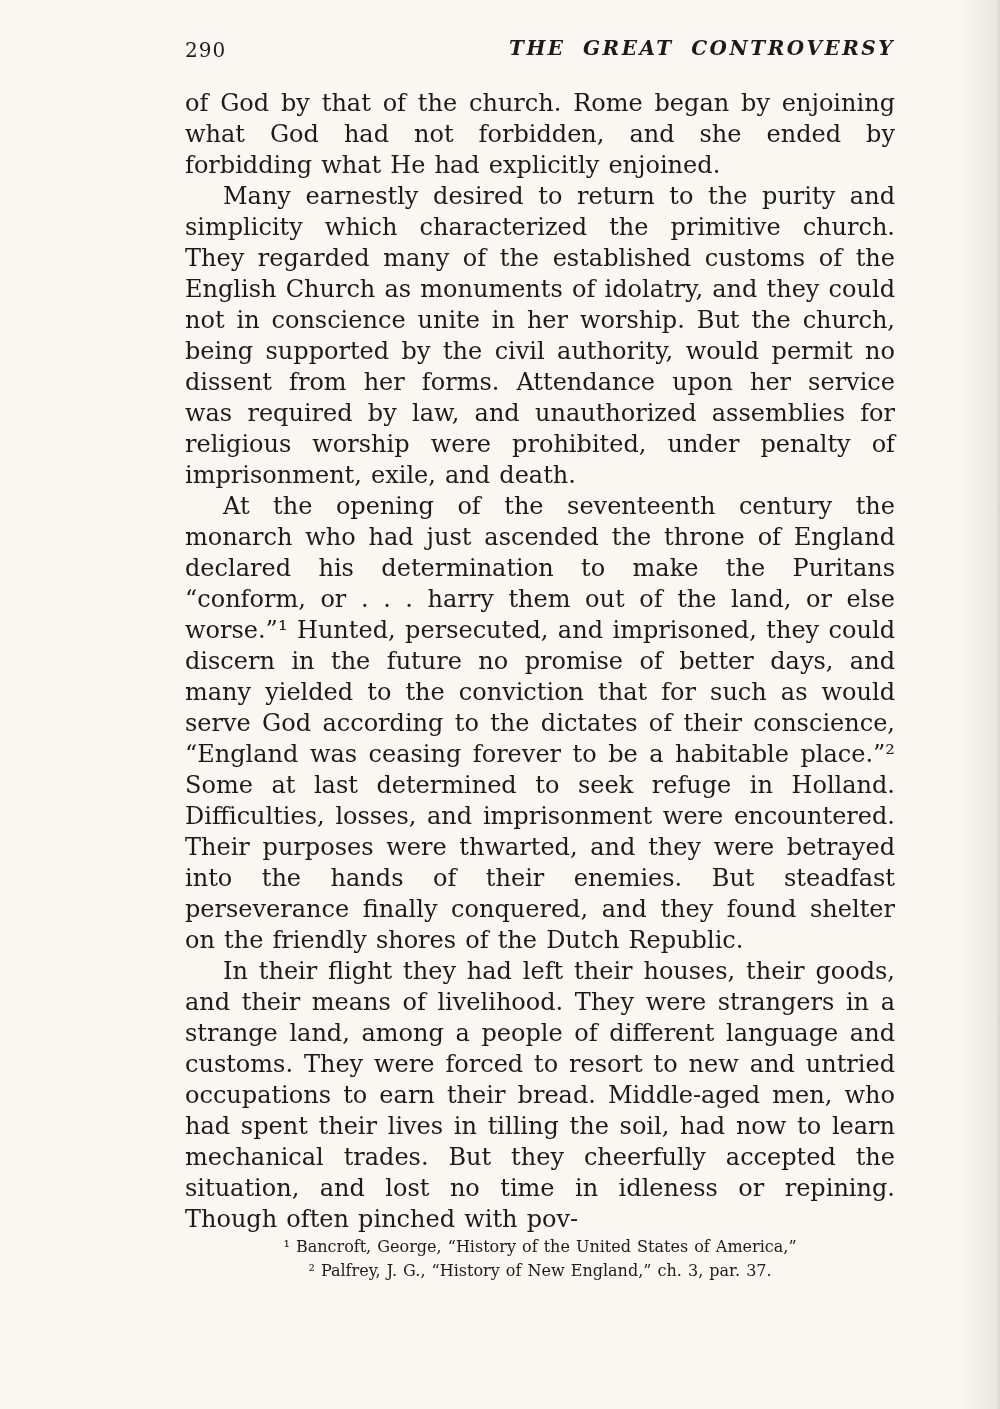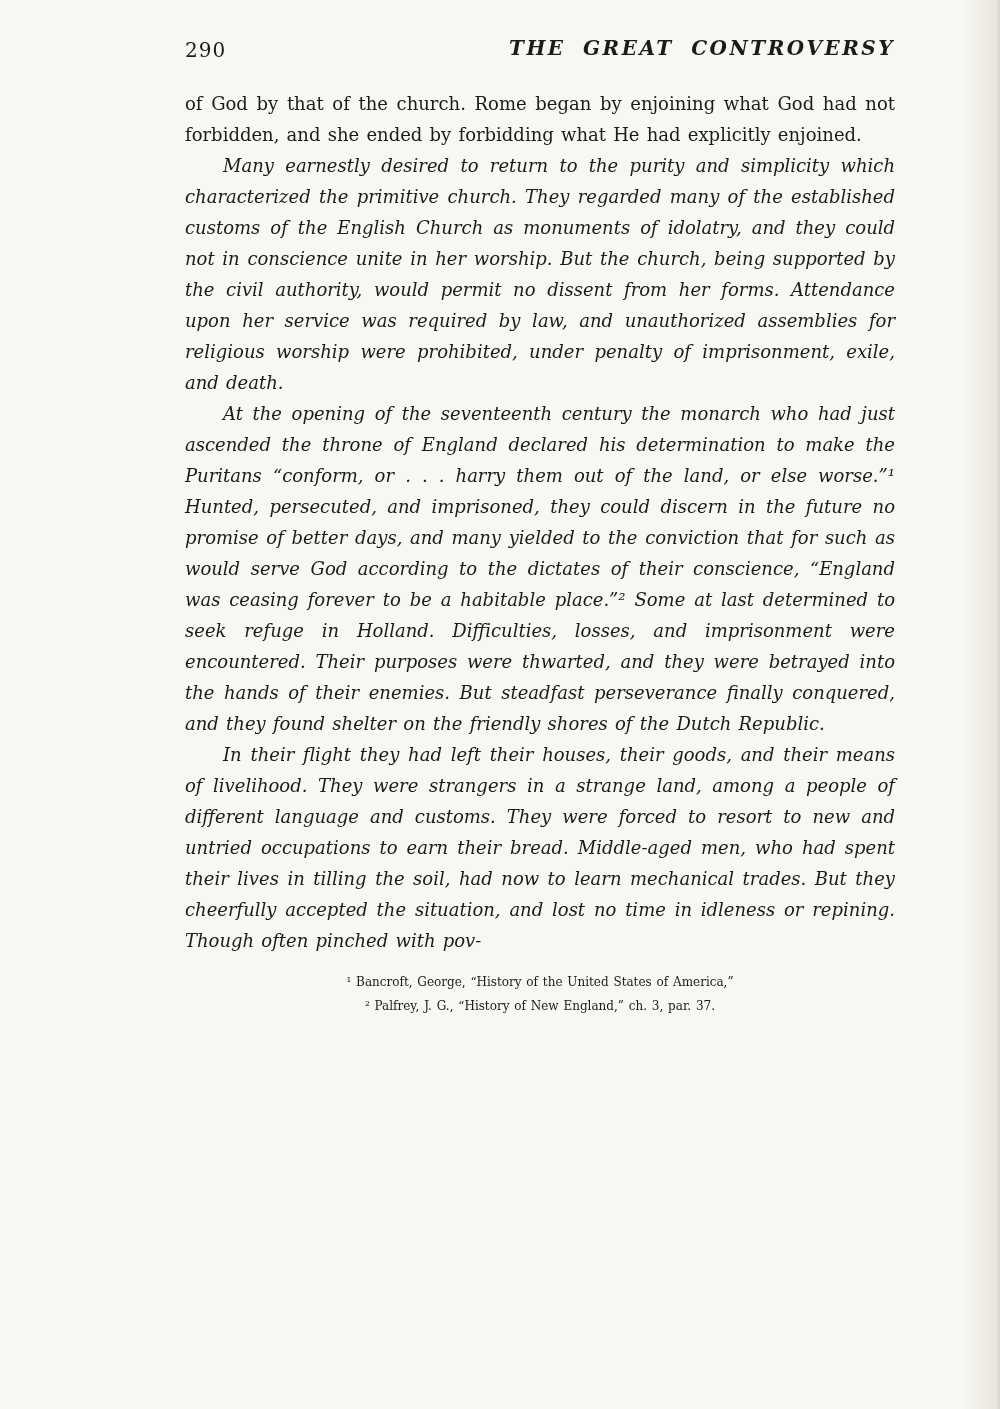--- a/index.html
+++ b/index.html
@@ -38,32 +38,30 @@
     display: block;
     text-align: right;
     font-style: italic;
     font-weight: bold;
     font-size: 20px;
     letter-spacing: 2.5px;
     word-spacing: 8px;
   }
   .text-block p {
     margin: 0;
-    font-size: 18px;
+    font-size: 24px;
     line-height: 31px;
     text-align: justify;
     word-spacing: 1.5px;
   }
   .text-block p.indent {
     text-indent: 38px;
-    font-style: italic;
   }
   .footnotes {
-    margin-top: 14px;
-    font-size: 12px;
+    font-size: 16px;
     line-height: 24px;
     word-spacing: 1px;
   }
   .fn-line {
     text-align: center;
   }
 </style>
 </head>
 <body>
 

